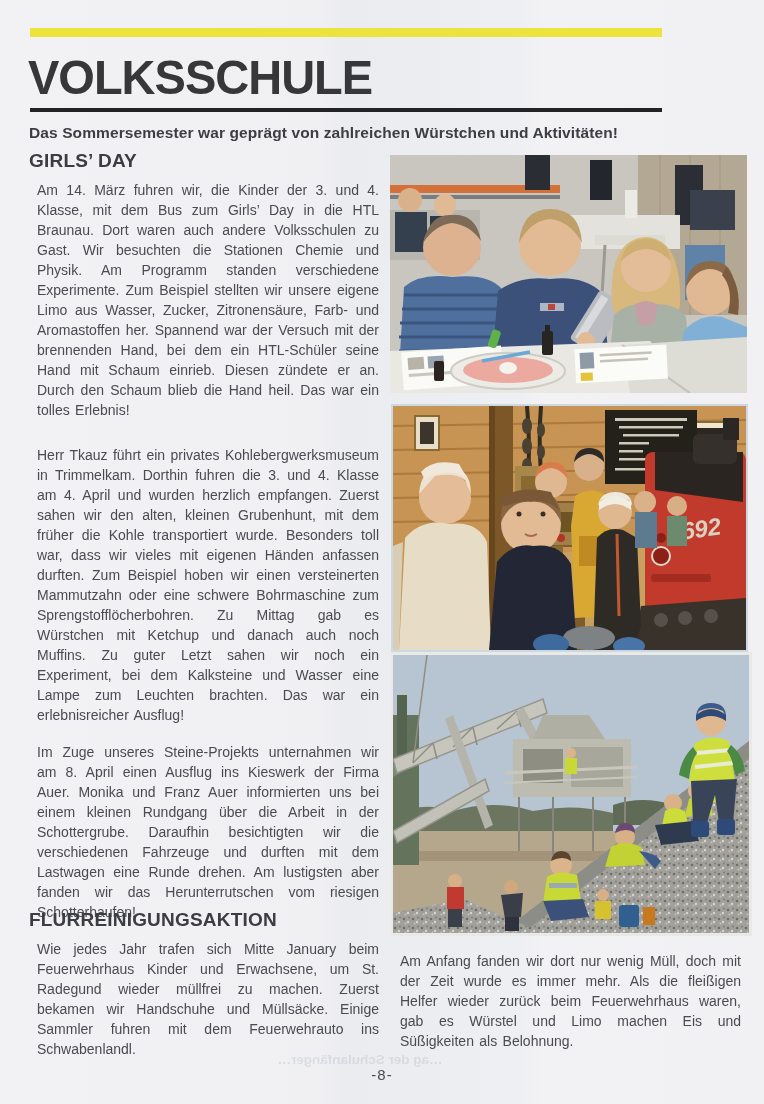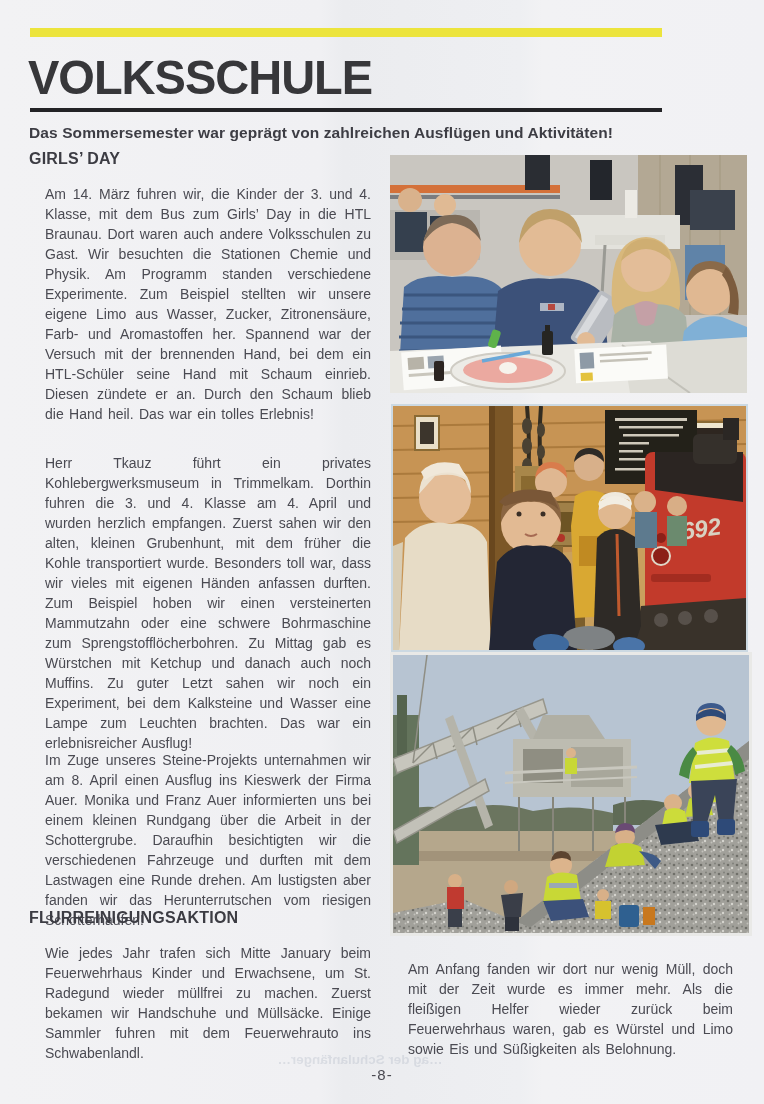--- a/index.html
+++ b/index.html
@@ -15,23 +15,23 @@
     left:28px;top:48px;width:640px;
     font-size:47px;font-weight:800;letter-spacing:-1px;color:#37373a;
     transform:scaleY(1.04);transform-origin:top left;
   }
   .title-rule{left:30px;top:108px;width:632px;height:4px;background:#232326;}
   .lead{
     left:29px;top:124px;width:650px;
     font-size:15.5px;font-weight:700;color:#3d3d44;letter-spacing:.1px;
   }
   .section{left:29px;width:358px;}
-  .section h3{margin:0 0 3px 0;font-size:16px;font-weight:700;color:#3c3c43;letter-spacing:.2px;}
+  .section h3{margin:0 0 3px 0;font-size:19px;font-weight:700;color:#3c3c43;letter-spacing:.2px;}
   .section p, .col-text p{
-    margin:16px;font-size:14px;line-height:20px;text-align:justify;
+    margin:8px;font-size:14px;line-height:20px;text-align:justify;
     color:#4a4a52;word-spacing:1.5px;
   }
   .col-text{left:392px;width:357px;}
   .photo{background:#ddd;overflow:hidden;}
   .photo svg{display:block;}
   #photo2{border:2px solid #ccd9e2;}
   #photo3{border:3px solid #e9e9e7;}
   .page-number{
     left:0;top:1066px;width:764px;text-align:center;
     font-size:15px;color:#4a4a52;letter-spacing:1px;
@@ -41,21 +41,21 @@
     transform:scaleX(-1);opacity:.16;filter:blur(.7px);
     font-size:13.5px;font-weight:700;color:#6d7d96;
   }
 </style>
 </head>
 <body>
 
 <div class="abs yellow-bar"></div>
 <div class="abs page-title">VOLKSSCHULE</div>
 <div class="abs title-rule"></div>
-<div class="abs lead">Das Sommersemester war geprägt von zahlreichen Ausflügen und Aktivitäten!</div>
+<div class="abs lead">Das Sommersemester war geprägt von zahlreichen Würstchen und Aktivitäten!</div>
 
 <div class="abs section" style="top:150px;">
   <h3>GIRLS’ DAY</h3>
   <p>Am 14. März fuhren wir, die Kinder der 3. und 4. Klasse, mit dem Bus zum Girls’ Day in die HTL Braunau. Dort waren auch andere Volksschulen zu Gast. Wir besuchten die Stationen Chemie und Physik. Am Programm standen verschiedene Experimente. Zum Beispiel stellten wir unsere eigene Limo aus Wasser, Zucker, Zitronensäure, Farb- und Aromastoffen her. Spannend war der Versuch mit der brennenden Hand, bei dem ein HTL-Schüler seine Hand mit Schaum einrieb. Diesen zündete er an. Durch den Schaum blieb die Hand heil. Das war ein tolles Erlebnis!</p>
 </div>
 
 <div class="abs section" style="top:437px;">
   <p>Herr Tkauz führt ein privates Kohlebergwerksmuseum in Trimmelkam. Dorthin fuhren die 3. und 4. Klasse am 4. April und wurden herzlich empfangen. Zuerst sahen wir den alten, kleinen Grubenhunt, mit dem früher die Kohle transportiert wurde. Besonders toll war, dass wir vieles mit eigenen Händen anfassen durften. Zum Beispiel hoben wir einen versteinerten Mammutzahn oder eine schwere Bohrmaschine zum Sprengstofflöcherbohren. Zu Mittag gab es Würstchen mit Ketchup und danach auch noch Muffins. Zu guter Letzt sahen wir noch ein Experiment, bei dem Kalksteine und Wasser eine Lampe zum Leuchten brachten. Das war ein erlebnisreicher Ausflug!</p>
 </div>
 
@@ -388,17 +388,17 @@
         <rect x="112" y="262" width="14" height="14" fill="#2e323c"></rect>
       <circle cx="210" cy="240" r="6" fill="#d8b088"></circle>
         <rect x="202" y="246" width="16" height="18" fill="#d6c22e"></rect>
       <rect x="226" y="250" width="20" height="22" rx="3" fill="#2f6090"></rect>
       <rect x="250" y="252" width="12" height="18" fill="#c8781e"></rect>
     </g>
   </svg>
 </div>
 
 <div class="abs col-text" style="top:943px;">
-  <p>Am Anfang fanden wir dort nur wenig Müll, doch mit der Zeit wurde es immer mehr. Als die fleißigen Helfer wieder zurück beim Feuerwehrhaus waren, gab es Würstel und Limo sowie Eis und Süßigkeiten als Belohnung.</p>
+  <p>Am Anfang fanden wir dort nur wenig Müll, doch mit der Zeit wurde es immer mehr. Als die fleißigen Helfer wieder zurück beim Feuerwehrhaus waren, gab es Würstel und Limo machen Eis und Süßigkeiten als Belohnung.</p>
 </div>
 
 <div class="abs ghost-text">…ag der Schulanfänger…</div>
 <div class="abs page-number">-8-</div>
 
 </body></html>

